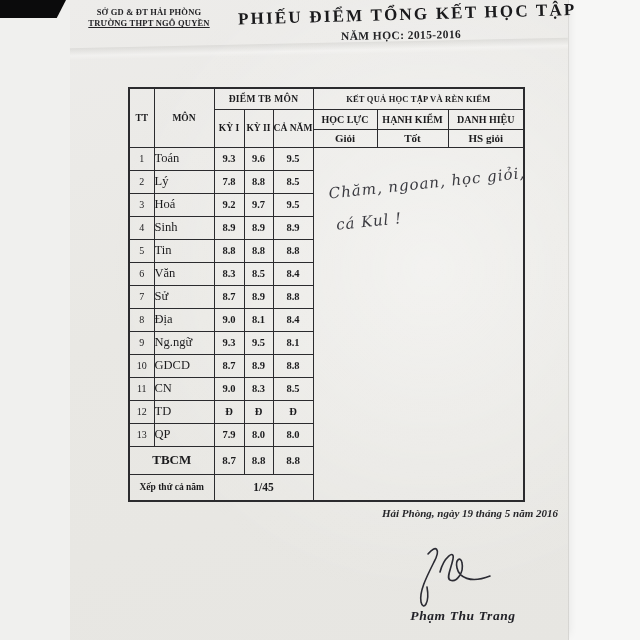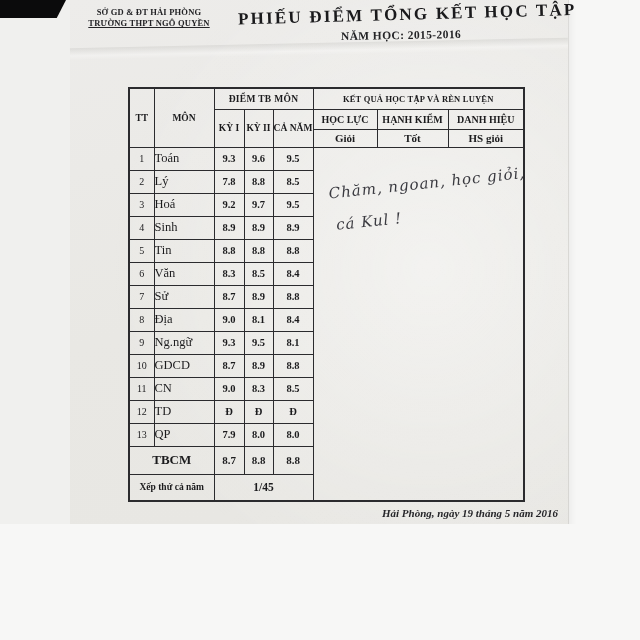--- a/index.html
+++ b/index.html
@@ -2,21 +2,21 @@
 <html><head>
 <meta charset="utf-8">
 <style>
   html,body{margin:0;padding:0;}
   body{
     width:640px;height:640px;overflow:hidden;
     background:#f7f7f6;
     font-family:"Liberation Serif","DejaVu Serif",serif;
     color:#1d1d1f;
   }
-  #stage{position:relative;width:640px;height:524px;overflow:hidden;}
+  #stage{position:relative;width:640px;height:640px;overflow:hidden;}
   .left-strip{position:absolute;left:0;top:0;width:70px;height:640px;background:#f0f0ee;}
   .paper{
     position:absolute;left:70px;top:0;width:498px;height:640px;
     background:
       radial-gradient(ellipse at 72% 42%, rgba(255,255,255,0.45), rgba(255,255,255,0) 62%),
       linear-gradient(165deg,#edecea 0%,#e9e8e4 45%,#e7e6e2 100%);
     border-right:1px solid rgba(0,0,0,0.07);
     box-shadow:4px 0 9px -5px rgba(0,0,0,0.10);
   }
   .crease{
@@ -121,21 +121,21 @@
         <col style="width:40px">
       <col style="width:64px">
         <col style="width:71px">
         <col style="width:76px">
     </colgroup>
     <tbody>
         <tr class="hdrA">
       <th class="sub" rowspan="3">TT</th>
       <th class="sub" rowspan="3">MÔN</th>
       <th class="group" colspan="3">ĐIỂM TB MÔN</th>
-      <th class="group-right" colspan="3">KẾT QUẢ HỌC TẬP VÀ RÈN LUYỆN</th>
+      <th class="group-right" colspan="3">KẾT QUẢ HỌC TẬP VÀ RÈN KIỂM</th>
     </tr>
     <tr class="hdrB">
       <th class="sub" rowspan="2">KỲ I</th>
       <th class="sub" rowspan="2">KỲ II</th>
       <th class="sub" rowspan="2">CẢ NĂM</th>
       <th class="sub-right">HỌC LỰC</th>
       <th class="sub-right">HẠNH KIỂM</th>
       <th class="sub-right">DANH HIỆU</th>
     </tr>
     <tr class="hdrC">
@@ -254,13 +254,14 @@
   </tbody>
     </table>
 
   <div class="footer-date">Hải Phòng, ngày 19 tháng 5 năm 2016</div>
 
   <svg class="signature" viewBox="0 0 110 70">
     <path d="M40,12 C48,2 53,7 46,20 C38,36 31,50 33,60 C35,69 42,62 39,45" fill="none" stroke="#2c2c34" stroke-width="1.6" stroke-linecap="round"></path>
     <path d="M52,30 C56,15 67,7 65,17 C63,27 58,36 62,38 C69,41 76,30 74,21 C73,14 67,17 69,26 C71,35 82,42 102,34" fill="none" stroke="#2c2c34" stroke-width="1.6" stroke-linecap="round"></path>
   </svg>
 
+  <div class="footer-name">Phạm Thu Trang</div>
 </div>
 
 </body></html>

